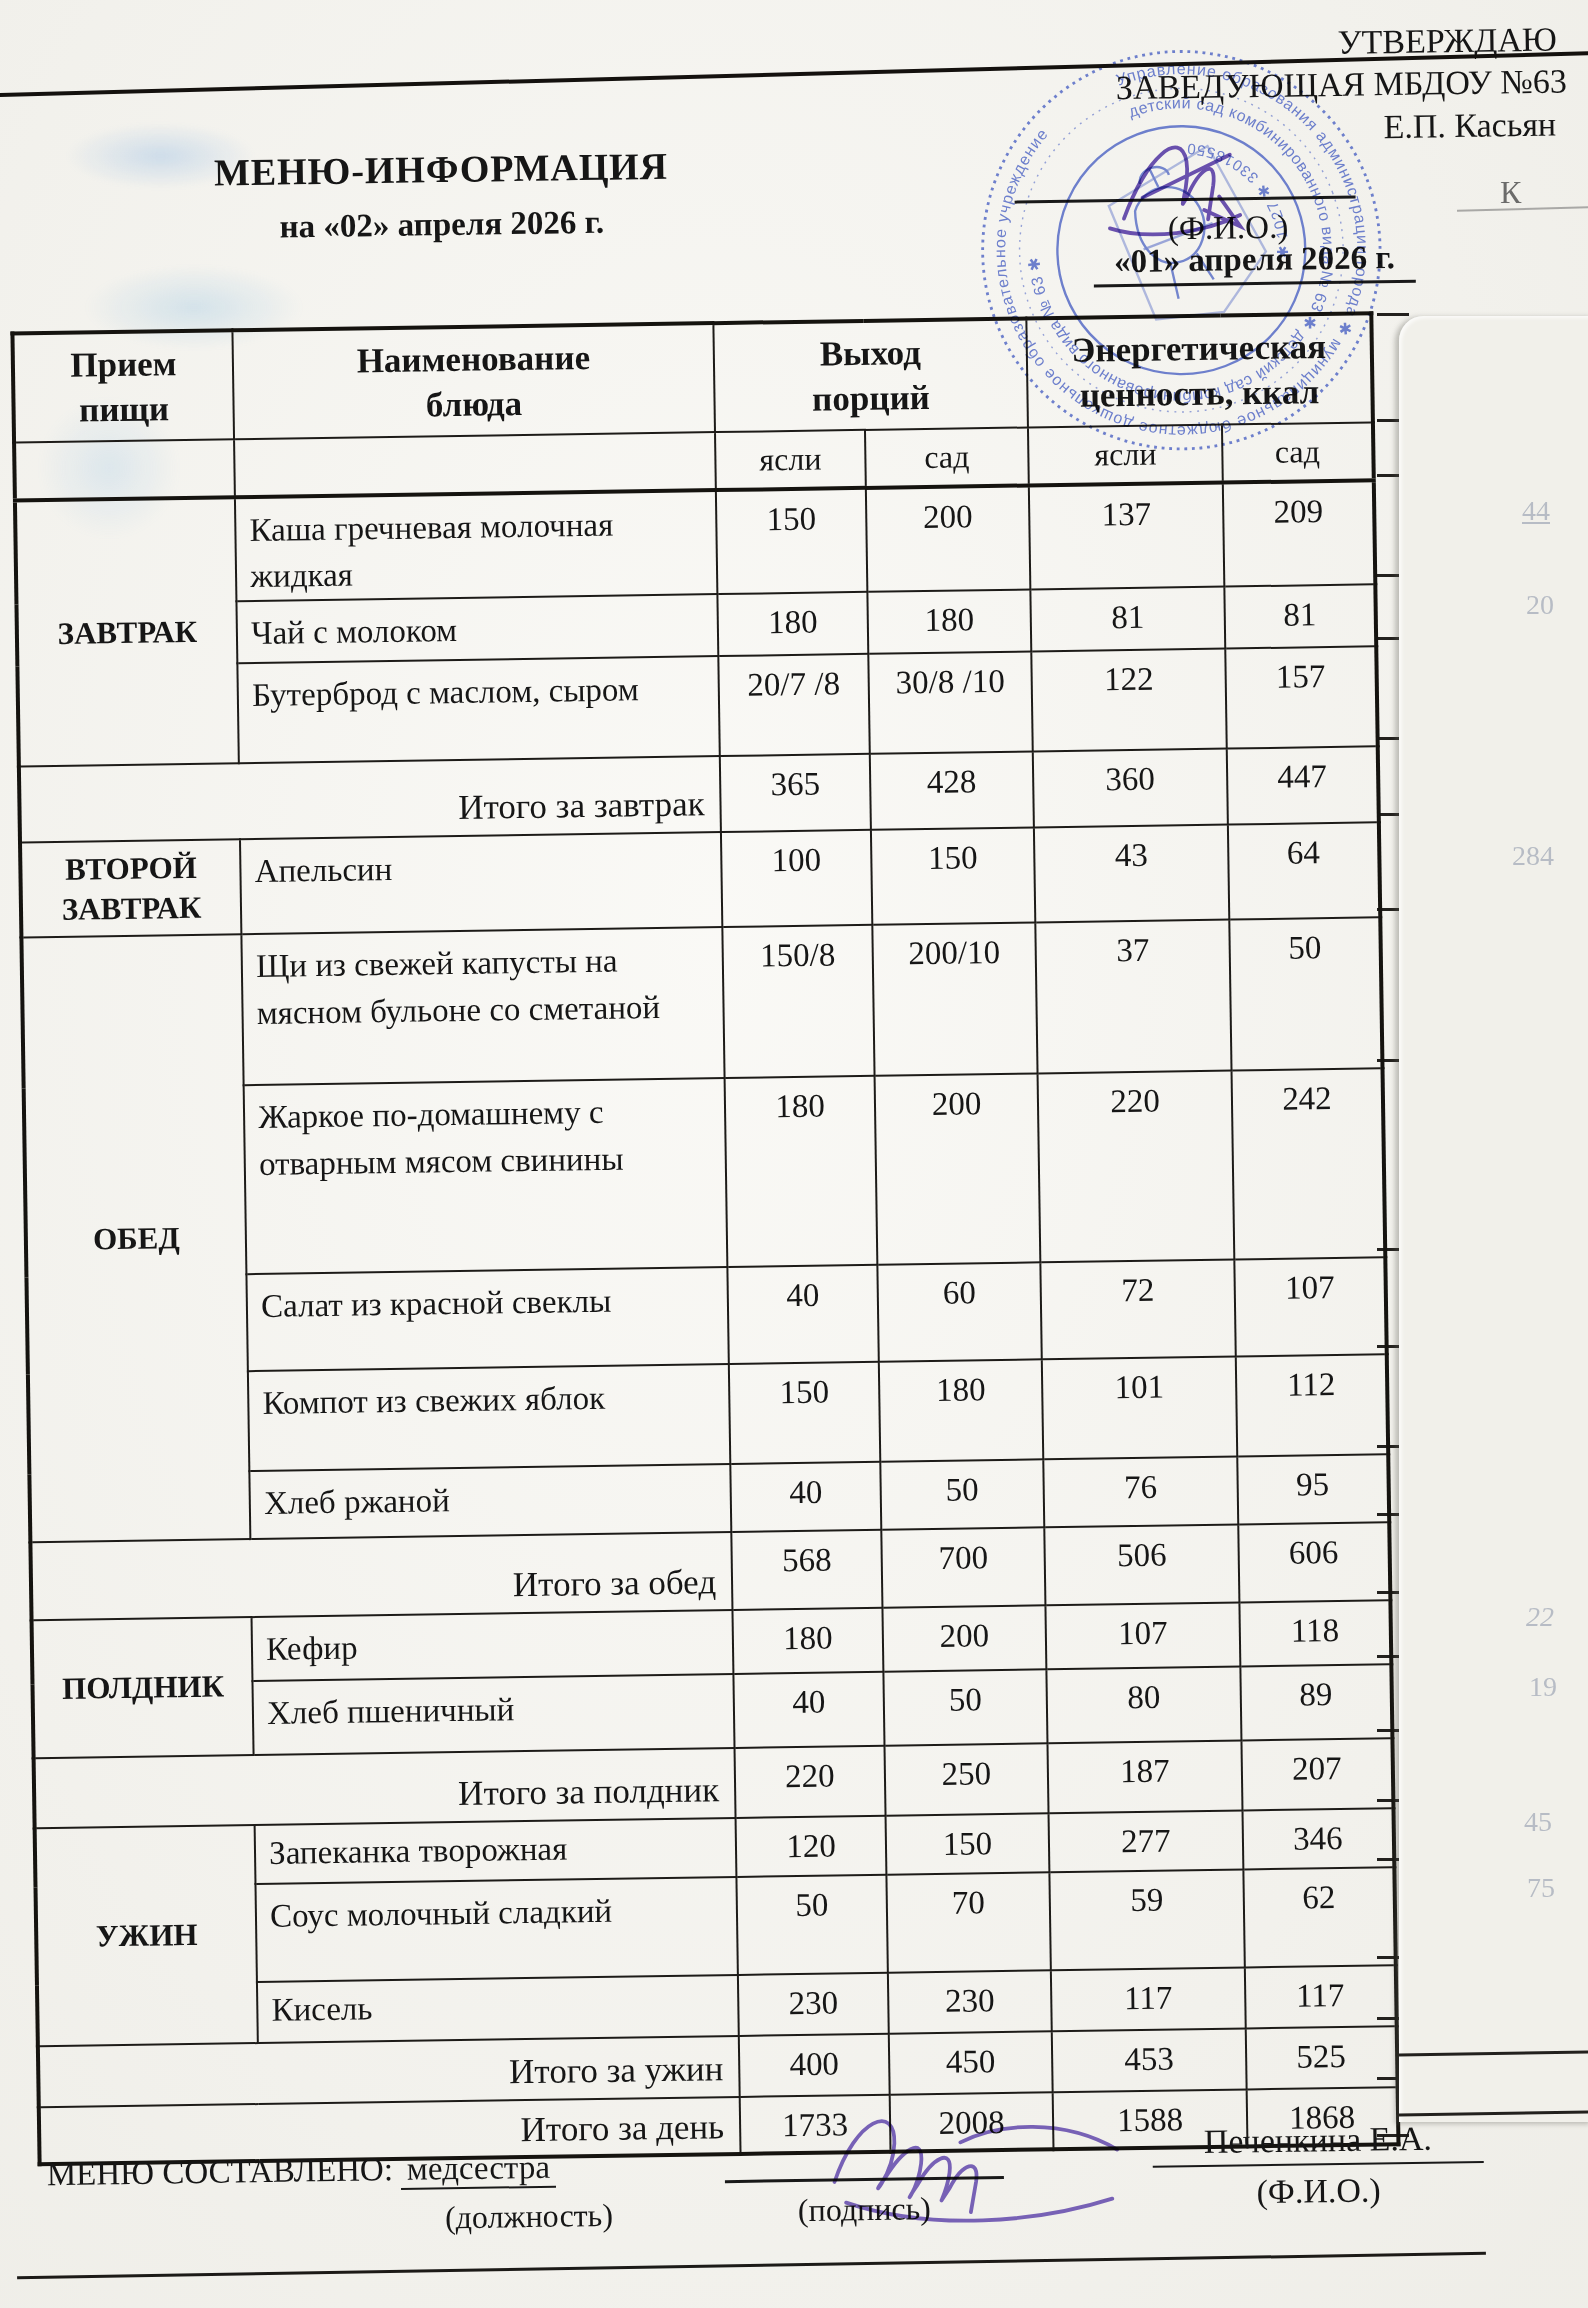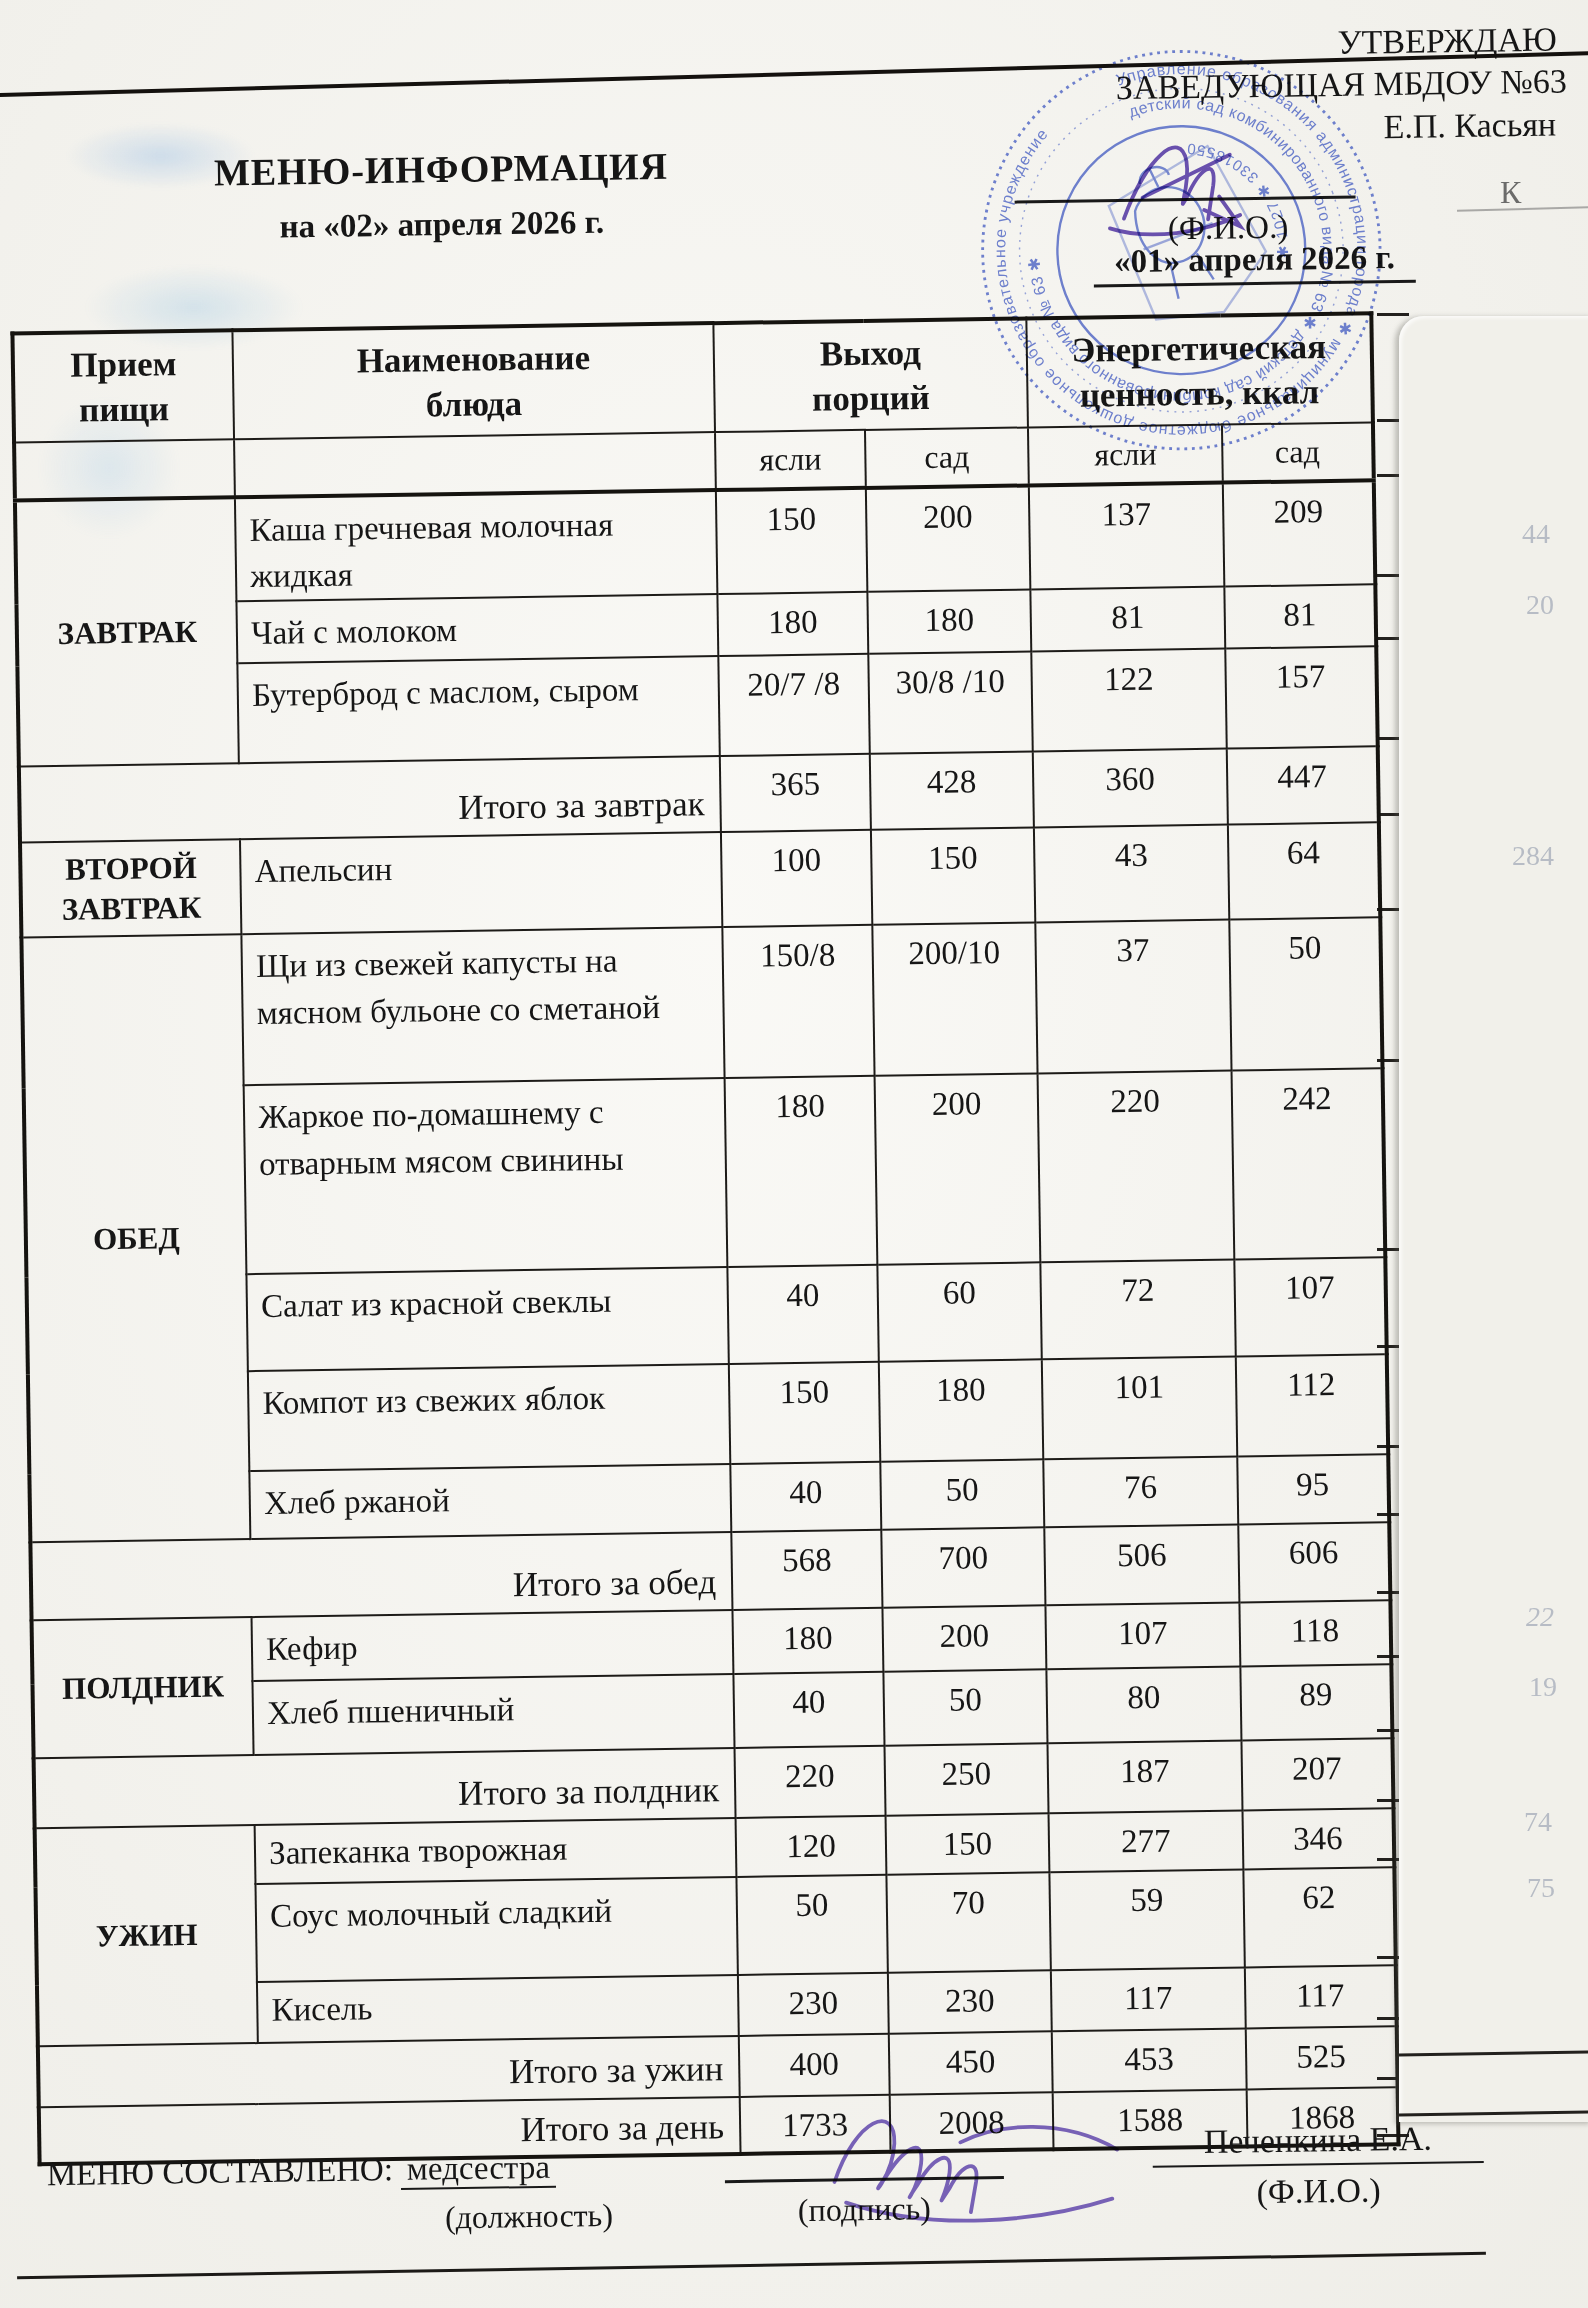--- a/index.html
+++ b/index.html
@@ -331,26 +331,26 @@
           <path d="M30,120 C120,152 232,144 312,120"></path>
         </g>
       </svg>
     </div>
   </div>
 
   <div class="oversheet"></div>
   <div class="oversheet-line" style="left:1399px;top:2052px;width:190px;transform:rotate(-0.9deg);"></div>
   <div class="oversheet-line" style="left:1399px;top:2112px;width:190px;transform:rotate(-0.9deg);"></div>
 
-  <span class="ghost-num" style="left:1522px;top:518px;">44</span>
+  <span class="ghost-num" style="left:1522px;top:495px;text-decoration:underline;">44</span>
   <span class="ghost-num" style="left:1526px;top:589px;">20</span>
   <span class="ghost-num" style="left:1512px;top:840px;">284</span>
   <span class="ghost-num" style="left:1526px;top:1601px;font-style:italic;">22</span>
   <span class="ghost-num" style="left:1529px;top:1671px;">19</span>
-  <span class="ghost-num" style="left:1524px;top:1806px;">74</span>
+  <span class="ghost-num" style="left:1524px;top:1806px;">45</span>
   <span class="ghost-num" style="left:1527px;top:1872px;">75</span>
 
   <span class="ghost-letter">К</span>
   <div class="ghost-underline"></div>
 
   <div class="topline"></div>
   <div class="bottomline"></div>
 
   <div id="stubs">
       <div class="stub" style="top: 313px;"></div>

